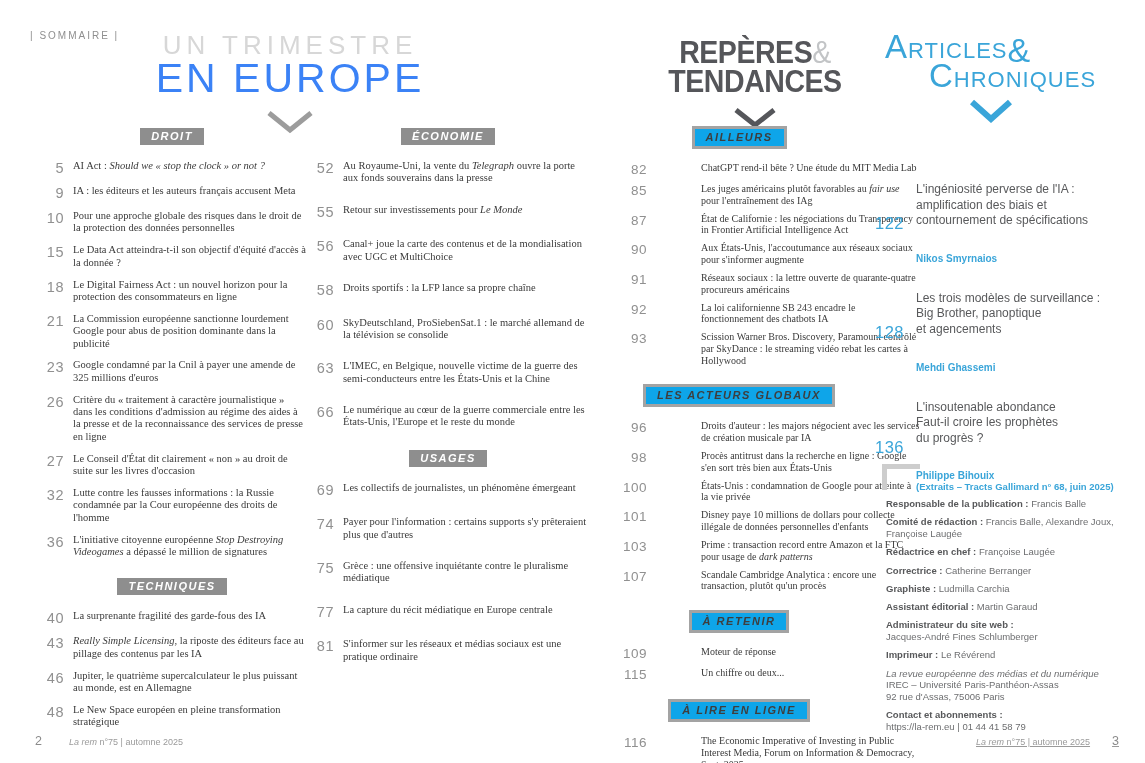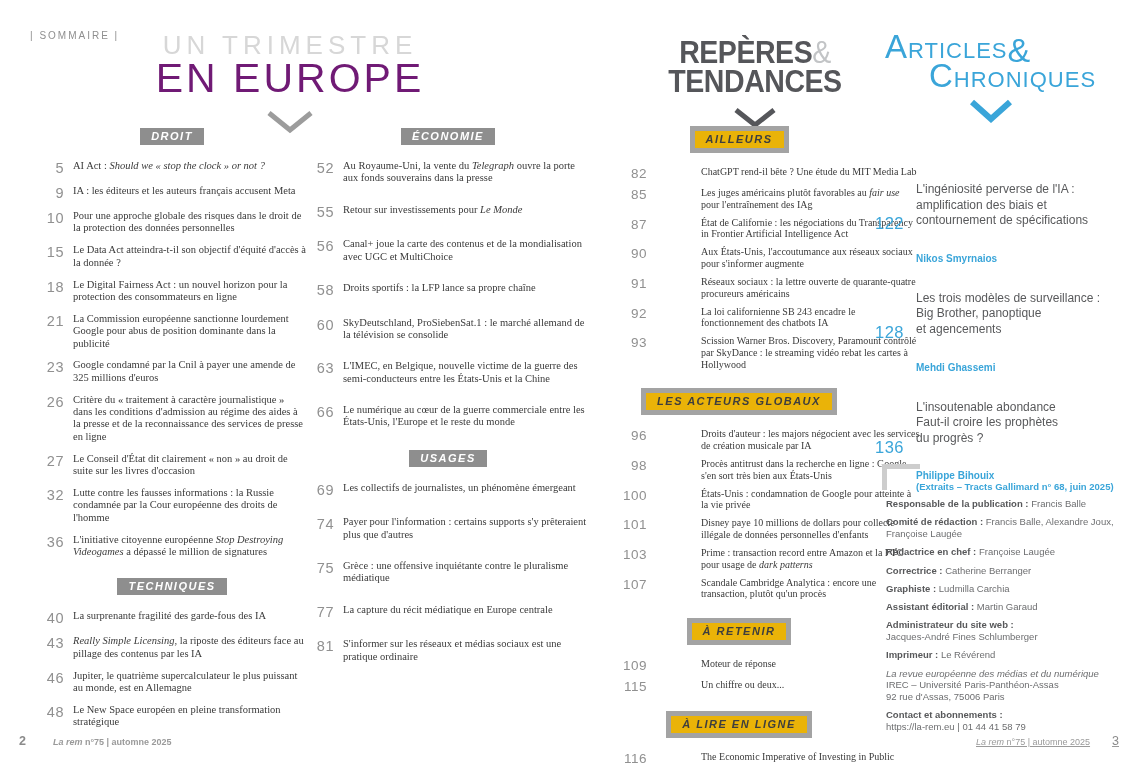--- a/index.html
+++ b/index.html
@@ -6,21 +6,21 @@
   html,body { width:1145px; height:763px; background:#fff; overflow:hidden;
               font-family:"Liberation Sans", sans-serif; }
 
   
   .page-label { position:absolute; left:30px; top:30px; font-size:10px; letter-spacing:2px;
                 color:#8f8f8f; }
 
   
   .europe-header { position:absolute; left:140px; top:32px; width:300px; text-align:center; }
   .eu-l1 { font-size:26px; color:#d7d7d7; letter-spacing:5px; line-height:1; }
-  .eu-l2 { font-size:41px; color:#701a75; letter-spacing:3px; line-height:1.02; }
+  .eu-l2 { font-size:41px; color:#3b82f6; letter-spacing:3px; line-height:1.02; }
   .chev { display:block; margin:10px auto 0; }
 
   
   .reperes-header { position:absolute; left:630px; top:38px; width:250px; text-align:center; }
   .rp-l1, .rp-l2 { font-size:31px; font-weight:700; color:#55565a; letter-spacing:-0.5px;
                    line-height:0.95; transform:scaleX(.92); }
   .rp-l1 .amp { color:#c2c4c6; font-weight:400; }
 
   
   .articles-header { position:absolute; left:885px; top:30px; width:212px; color:#3aa5d9; }
@@ -35,21 +35,21 @@
   #col-1 { left:38px;  top:126px; width:268px; }
   #col-2 { left:308px; top:126px; width:280px; }
   #col-mid { left:616px; top:126px; width:304px; }
 
   .badge-row { text-align:center; margin:0 0 13px;font-style:italic; }
   #col-1 .badge-row, #col-2 .badge-row { margin-bottom:15px; }
   .badge-row.not-first { margin-top:18px; }
   .badge { display:inline-block; font-size:11px; font-weight:700; letter-spacing:1.5px;
            padding:2px 11px 3px; }
   .badge-fill    { background:#8e8e8e; color:#fff; }
-  .badge-outline { background:#eab308; color:#3e3e3e; border:5px solid #a3a3a3; }
+  .badge-outline { background:#0ea5e9; color:#3e3e3e; border:3px solid #a3a3a3; }
   #col-mid .badge-row { padding-right:58px; }
 
   .item { display:flex; align-items:flex-start; }
   .num { flex:0 0 26px; text-align:right; margin-right:9px; color:#909090;
          font-size:14.5px; line-height:1; letter-spacing:0.5px; padding-top:1px; }
   .txt { font-family:"Liberation Serif", serif; font-size:10.5px; color:#3a3a3a;
          line-height:1.18; }
   .txt em { font-style:italic; }
   #col-1 .item { margin-bottom:9.5px; }
   #col-2 .item { margin-bottom:19px; }
@@ -72,21 +72,21 @@
   #masthead { position:absolute; left:886px; top:498px; width:252px; }
   #masthead p { font-size:9.5px; color:#6d6e70; line-height:1.24; margin-bottom:6.5px; }
   #masthead strong { color:#57585a; }
   .mh-address { font-style:normal; }
   .mh-address .it { font-style:italic; }
 
   
   .footer { position:absolute; top:734px; font-size:9px; color:#9a9a9a; }
   .footer .pg { font-size:12.5px; color:#8b8b8b; }
   .footer .jt em { font-style:italic; }
-  #footer-left  { left:19px;font-weight:bold; }
+  #footer-left  { left:35px; }
   #footer-left .jt { margin-left:27px; }
   #footer-right { right:26px;text-decoration:underline; }
   #footer-right .jt { margin-right:22px; }
 </style>
 </head>
 <body>
 
 <div class="page-label">| SOMMAIRE |</div>
 
 <div class="europe-header">

